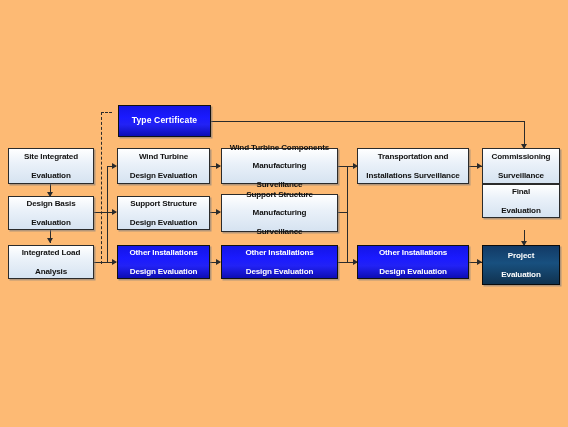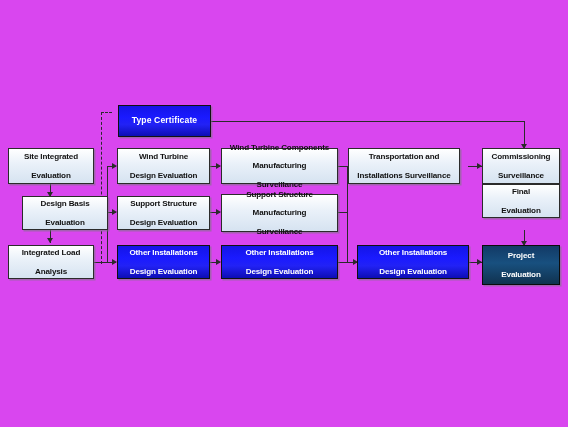--- a/index.html
+++ b/index.html
@@ -7,21 +7,21 @@
     padding: 0;
     background: #ffffff;
   }
   body {
     font-family: "Liberation Sans", sans-serif;
   }
   #canvas {
     position: relative;
     width: 568px;
     height: 427px;
-    background: #d946ef;
+    background: #fdba74;
     overflow: hidden;
   }
 
   
   .node {
     position: absolute;
     box-sizing: border-box;
     display: flex;
     align-items: center;
     justify-content: center;
@@ -167,21 +167,21 @@
     <span>Type Certificate</span>
   </div>
 
   <div class="node light" style="left:8px; top:148px; width:86px; height:36px;">
     <span>
       <span>Site Integrated</span><br>
       <span>Evaluation</span>
     </span>
   </div>
 
-  <div class="node light" style="left:8px; top:196px; width:86px; height:34px;margin-left:14px;">
+  <div class="node light" style="left:8px; top:196px; width:86px; height:34px;">
     <span>
       <span>Design Basis</span><br>
       <span>Evaluation</span>
     </span>
   </div>
 
   <div class="node light" style="left:8px; top:245px; width:86px; height:34px;">
     <span>
       <span>Integrated Load</span><br>
       <span>Analysis</span>
@@ -225,21 +225,21 @@
     </span>
   </div>
 
   <div class="node blue" style="left:221px; top:245px; width:117px; height:34px;">
     <span>
       <span>Other Installations</span><br>
       <span>Design Evaluation</span>
     </span>
   </div>
 
-  <div class="node light" style="left:348px; top:148px; width:112px; height:36px;">
+  <div class="node light" style="left:357px; top:148px; width:112px; height:36px;">
     <span>
       <span>Transportation and</span><br>
       <span>Installations Surveillance</span>
     </span>
   </div>
 
   <div class="node blue" style="left:357px; top:245px; width:112px; height:34px;">
     <span>
       <span>Other Installations</span><br>
       <span>Design Evaluation</span>

